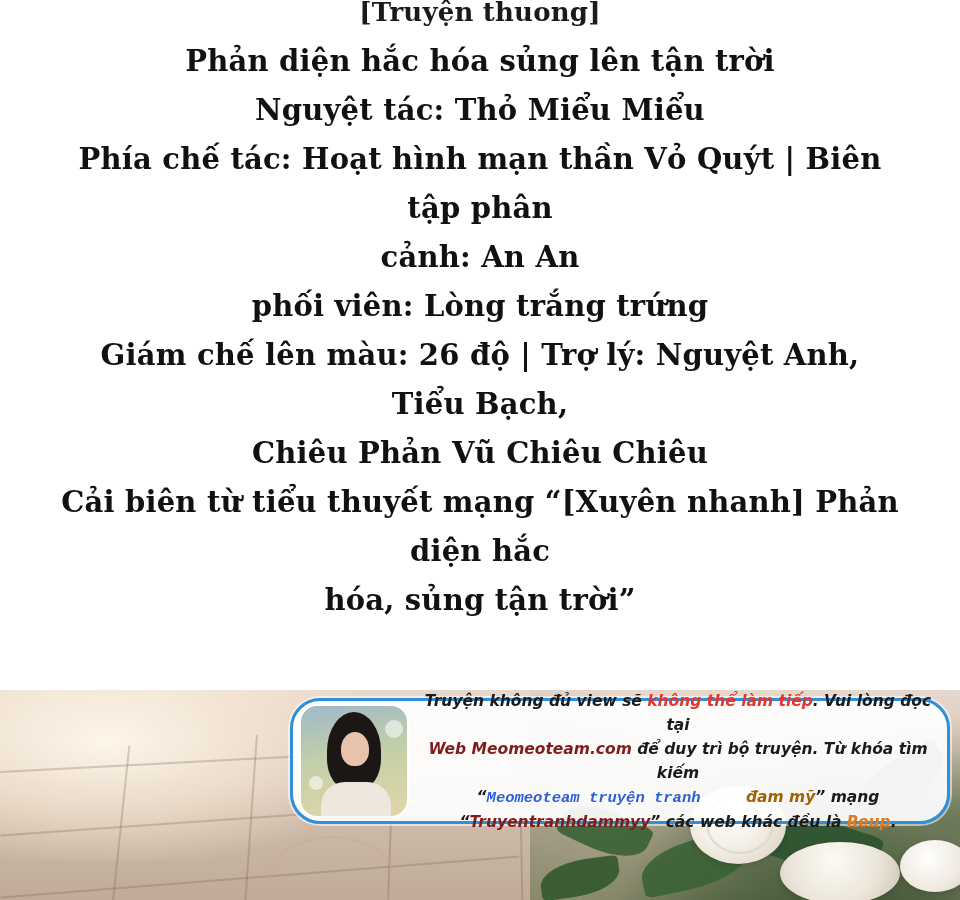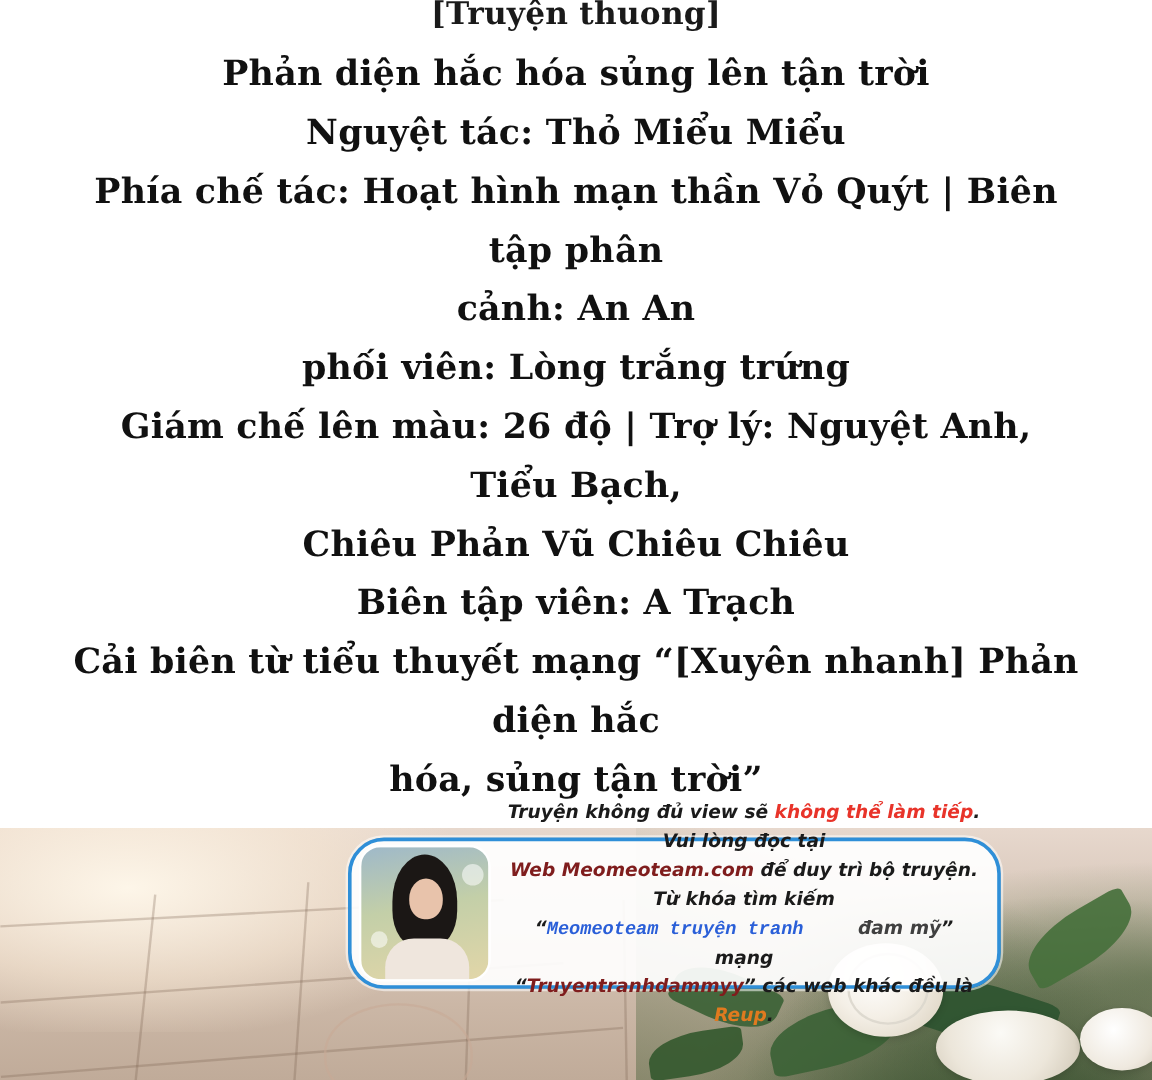--- a/index.html
+++ b/index.html
@@ -111,21 +111,21 @@
     height: 80px;
     border: 2px solid rgba(200,170,150,0.55);
     border-radius: 50% 50% 45% 45%;
   }
 
   
   #watermark {
     position: absolute;
     left: 290px;
     top: 698px;
-    width: 544px;
+    width: 660px;
     height: 126px;
     border: 3px solid #2f8fd8;
     border-radius: 30px;
     background: rgba(255,255,255,0.92);
     box-sizing: border-box;
     display: flex;
     align-items: center;
     padding: 6px 10px 6px 6px;
     box-shadow: 0 0 0 2px rgba(255,255,255,0.55);
   }
@@ -179,37 +179,36 @@
     font-weight: bold;
     font-size: 15.5px;
     line-height: 24px;
     color: #1b1b1b;
     font-style: italic;
   }
   #watermark .text .ln { display: block; }
   .c-red { color: #e8342a; }
   .c-green { color: #7f1d1d; }
   .c-blue { color: #2a5fd8; font-family: Liberation Mono, monospace; }
-  .c-purple { color: #404040; padding-left: 40px; }
+  .c-purple { color: #a16207; padding-left: 40px; }
   .c-orange { color: #e07a1f; }
   .c-dark { color: #1b1b1b; }
 </style>
 </head>
 <body>
 
 <div id="credits">
   <span class="line first">[Truyện thuong]</span>
   <span class="line">Phản diện hắc hóa sủng lên tận trời</span>
   <span class="line">Nguyệt tác: Thỏ Miểu Miểu</span>
   <span class="line">Phía chế tác: Hoạt hình mạn thần Vỏ Quýt | Biên tập phân</span>
   <span class="line">cảnh: An An</span>
   <span class="line">phối viên: Lòng trắng trứng</span>
   <span class="line">Giám chế lên màu: 26 độ | Trợ lý: Nguyệt Anh, Tiểu Bạch,</span>
   <span class="line">Chiêu Phản Vũ Chiêu Chiêu</span>
-  <span class="line">Biên tập viên: A Trạch</span>
   <span class="line">Cải biên từ tiểu thuyết mạng “[Xuyên nhanh]  Phản diện hắc</span>
   <span class="line">hóa, sủng tận trời”</span>
 </div>
 
 <div id="scene">
   <div class="glow"></div>
   <div class="tile h1"></div>
   <div class="tile h2"></div>
   <div class="tile h3"></div>
   <div class="tile v1"></div>

